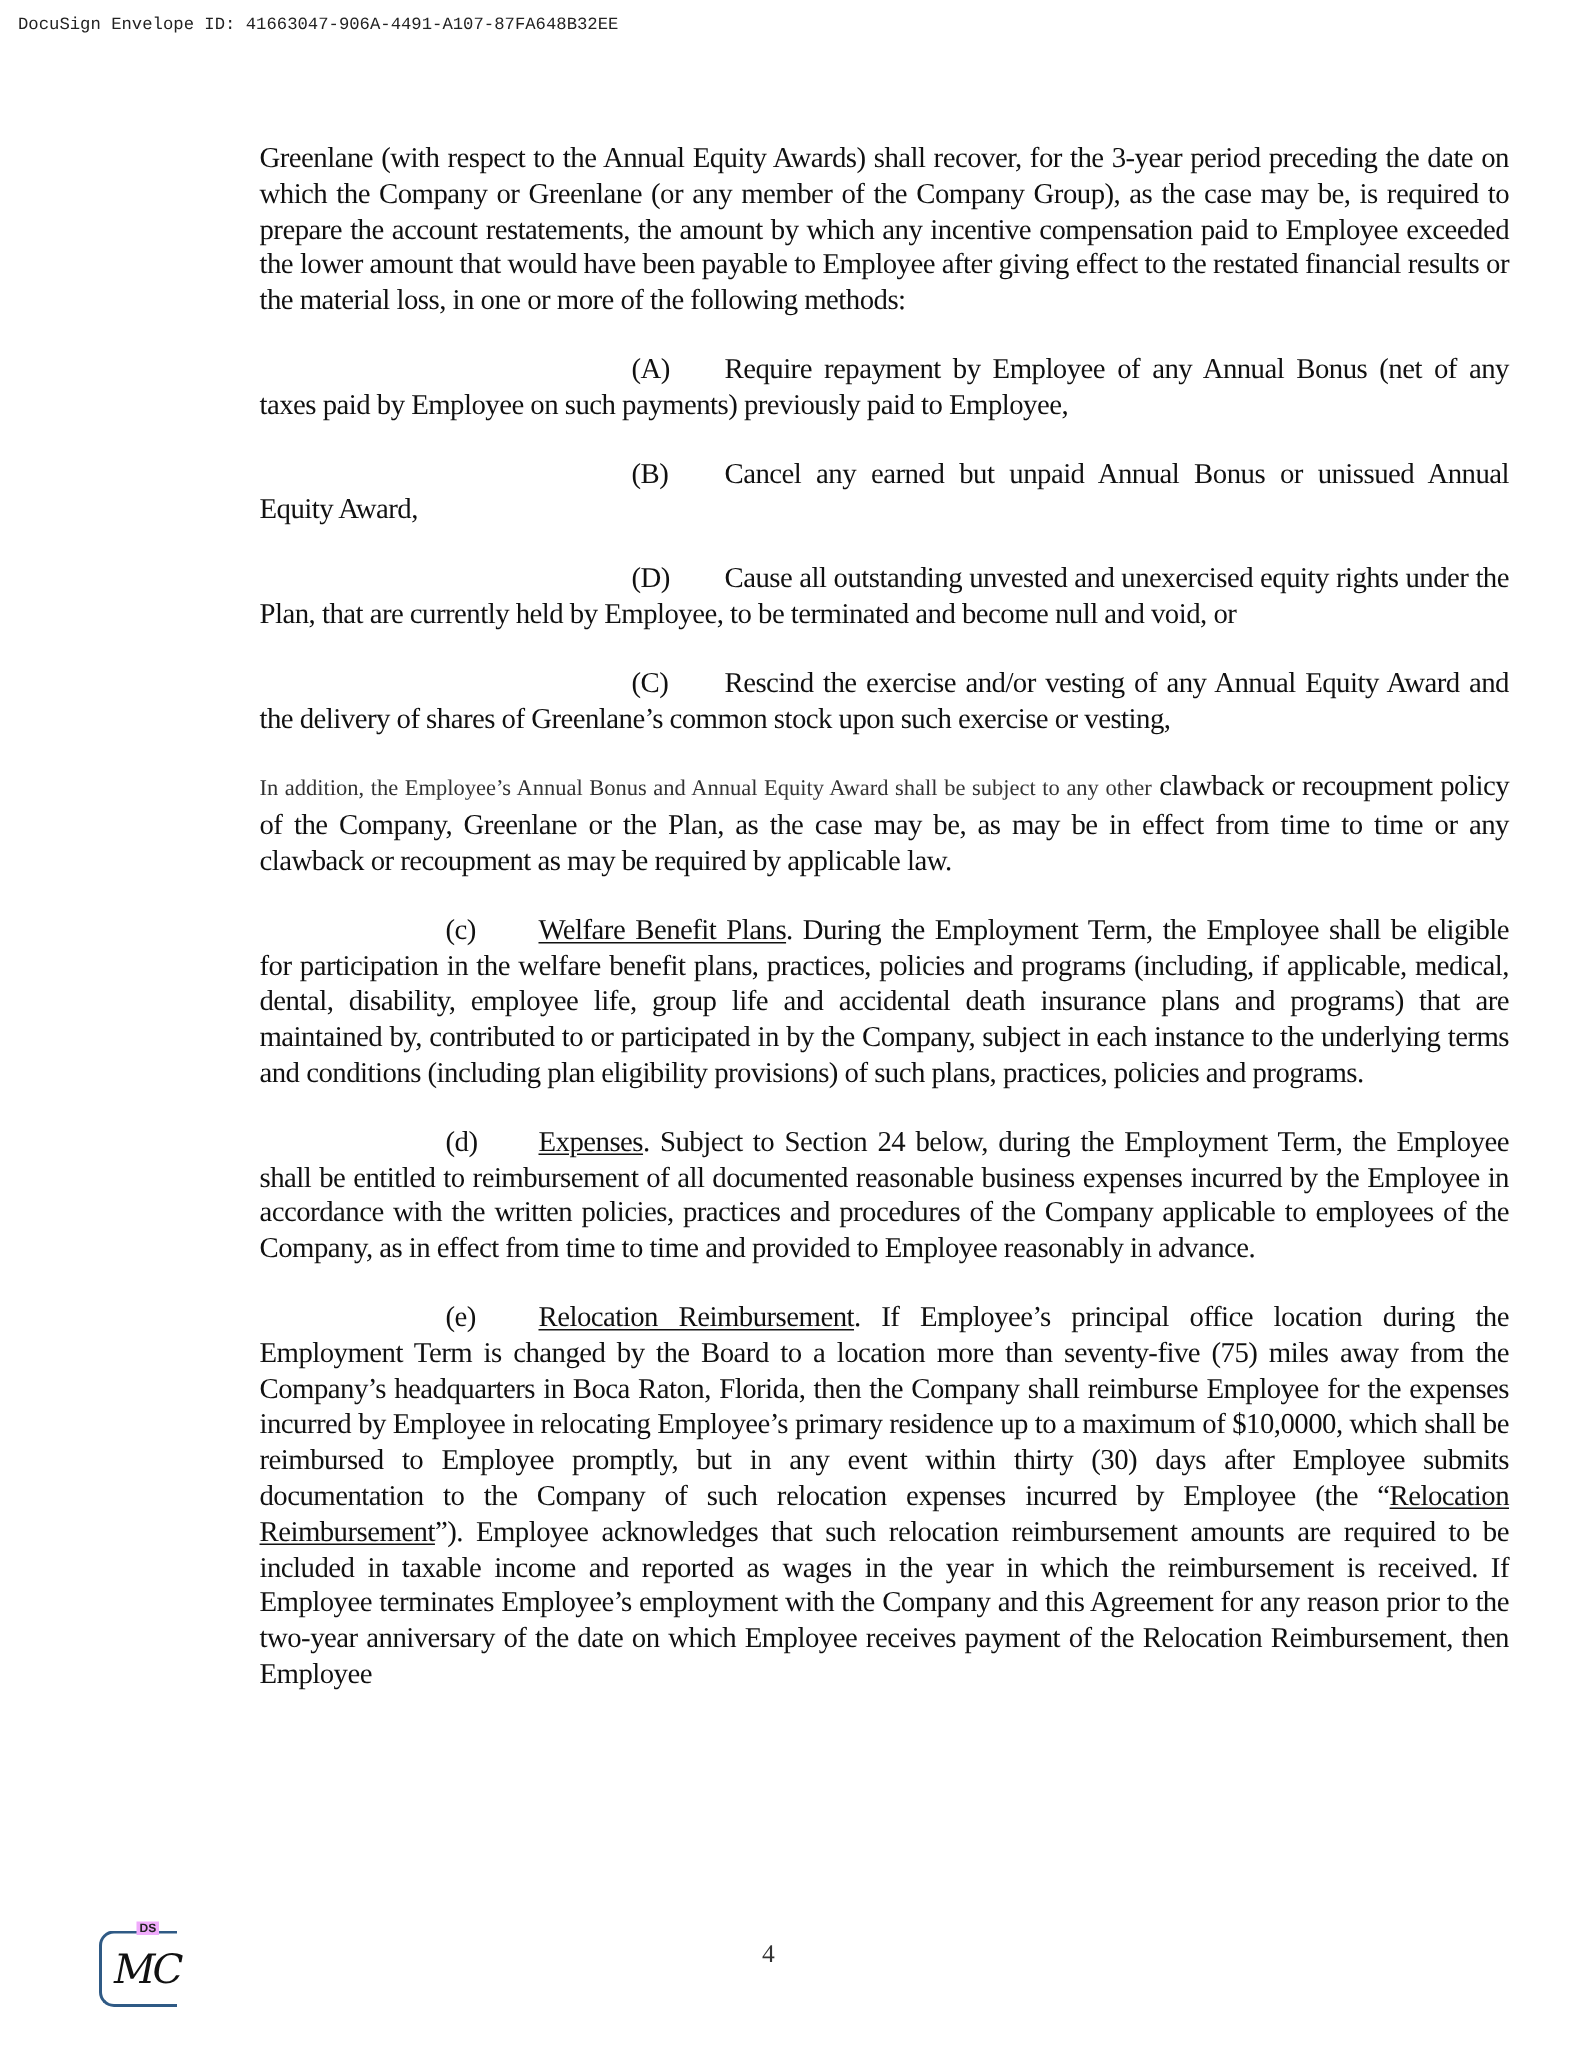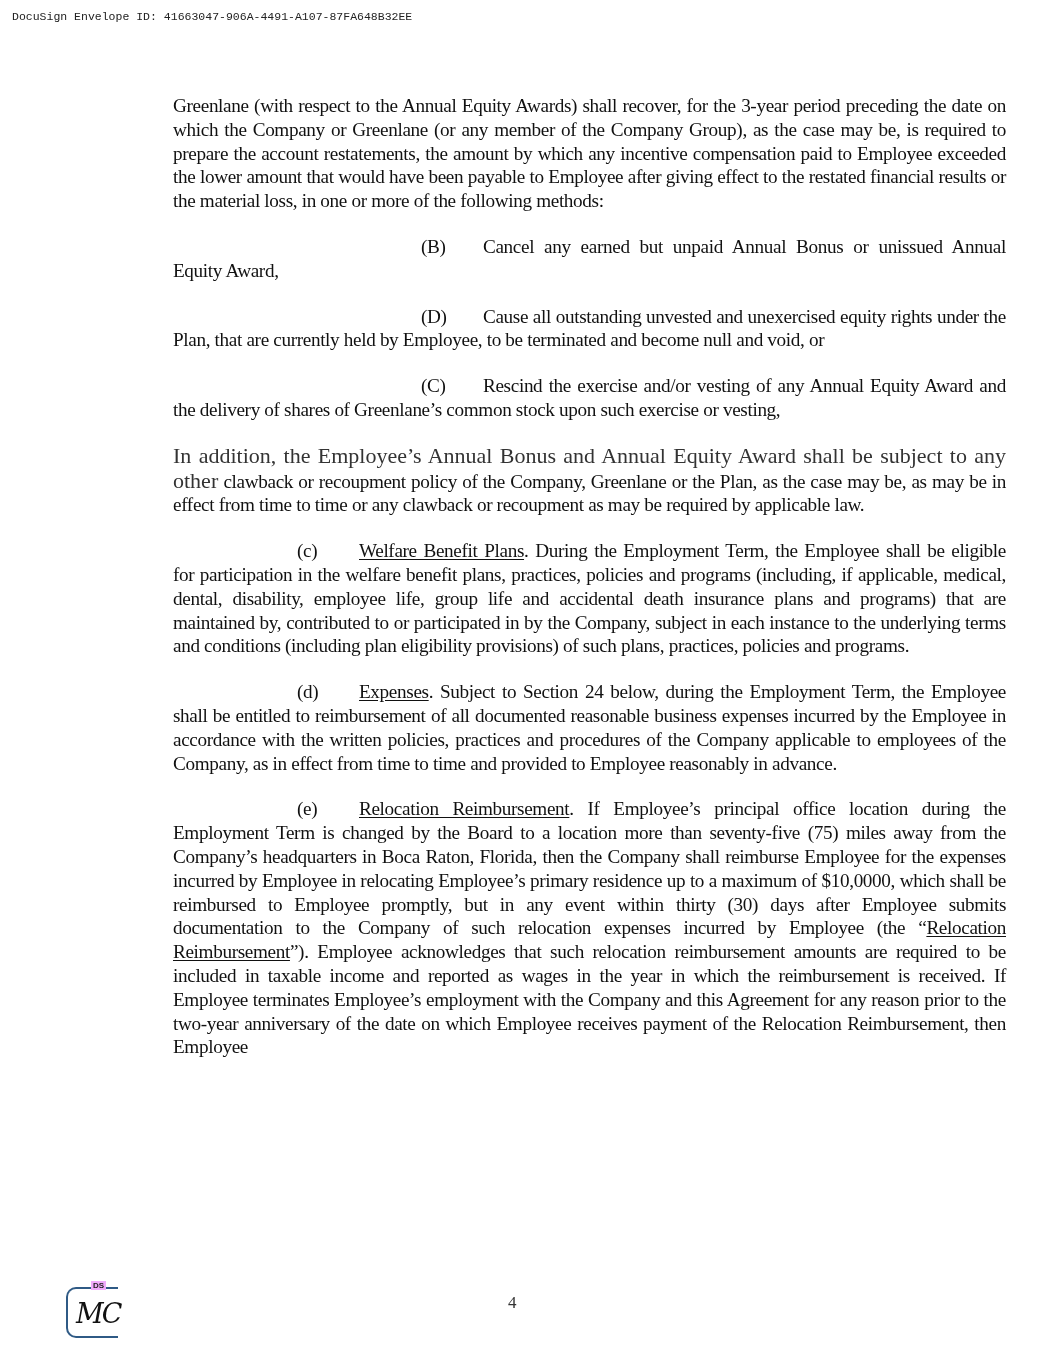--- a/index.html
+++ b/index.html
@@ -12,21 +12,21 @@
       position: absolute; left: 127px; top: 94px; width: 833px;
       font-family: Liberation Serif, serif; font-size: 19.2px; line-height: 23.8px;
       letter-spacing: -0.35px;
       margin-left: 46px;
     }
     .para { margin: 0 0 22px 0; text-align: justify; text-align-last: auto; }
     .sub { margin: 0 0 22px 0; text-align: justify; }
     .sub .ind-label { display: inline-block; margin-left: 248px; width: 62px; }
     .sec .ind-label { display: inline-block; margin-left: 124px; width: 62px; }
     .u { text-decoration: underline; text-underline-offset: 2px; }
-    .light { letter-spacing: 0; font-size: 22px; color: #333; }
+    .light { letter-spacing: 0; font-size: 15px; color: #333; }
     .page-num {
       position: absolute; left: 508px; top: 1293px;
       font-family: "Liberation Serif", serif; font-size: 17px; color: #333;
     }
     .ds-stamp { position: absolute; left: 64px; top: 1281px; width: 52px; height: 56px; }
     .ds-bracket {
       position: absolute; left: 2px; top: 6px; width: 50px; height: 47px;
       border: 2px solid #2f5a85; border-right: none; border-radius: 10px 0 0 10px;
     }
     .ds-label {
@@ -40,20 +40,21 @@
     }
   </style>
 </head>
 <body>
 
 <div class="envelope">DocuSign Envelope ID: 41663047-906A-4491-A107-87FA648B32EE</div>
 
 <div class="content">
   <p class="para">Greenlane (with respect to the Annual Equity Awards) shall recover, for the 3-year period preceding the date on which the Company or Greenlane (or any member of the Company Group), as the case may be, is required to prepare the account restatements, the amount by which any incentive compensation paid to Employee exceeded the lower amount that would have been payable to Employee after giving effect to the restated financial results or the material loss, in one or more of the following methods:</p>
 
+  <p class="sub"><span class="ind-label">(A)</span><span>Require repayment by Employee of any Annual Bonus (net of any taxes paid by Employee on such payments) previously paid to Employee,</span></p>
   <p class="sub"><span class="ind-label">(B)</span><span>Cancel any earned but unpaid Annual Bonus or unissued Annual Equity Award,</span></p>
   <p class="sub"><span class="ind-label">(D)</span><span>Cause all outstanding unvested and unexercised equity rights under the Plan, that are currently held by Employee, to be terminated and become null and void, or</span></p>
   <p class="sub"><span class="ind-label">(C)</span><span>Rescind the exercise and/or vesting of any Annual Equity Award and the delivery of shares of Greenlane’s common stock upon such exercise or vesting,</span></p>
 
   <p class="para"><span class="light">In addition, the Employee’s Annual Bonus and Annual Equity Award shall be subject to any other</span><span> clawback or recoupment policy of the Company, Greenlane or the Plan, as the case may be, as may be in effect from time to time or any clawback or recoupment as may be required by applicable law.</span></p>
 
   <p class="para sec"><span class="ind-label">(c)</span><span class="u">Welfare Benefit Plans</span><span>.  During the Employment Term, the Employee shall be eligible for participation in the welfare benefit plans, practices, policies and programs (including, if applicable, medical, dental, disability, employee life, group life and accidental death insurance plans and programs) that are maintained by, contributed to or participated in by the Company, subject in each instance to the underlying terms and conditions (including plan eligibility provisions) of such plans, practices, policies and programs.</span></p>
 
   <p class="para sec"><span class="ind-label">(d)</span><span class="u">Expenses</span><span>.  Subject to Section 24 below, during the Employment Term, the Employee shall be entitled to reimbursement of all documented reasonable business expenses incurred by the Employee in accordance with the written policies, practices and procedures of the Company applicable to employees of the Company, as in effect from time to time and provided to Employee reasonably in advance.</span></p>
 

